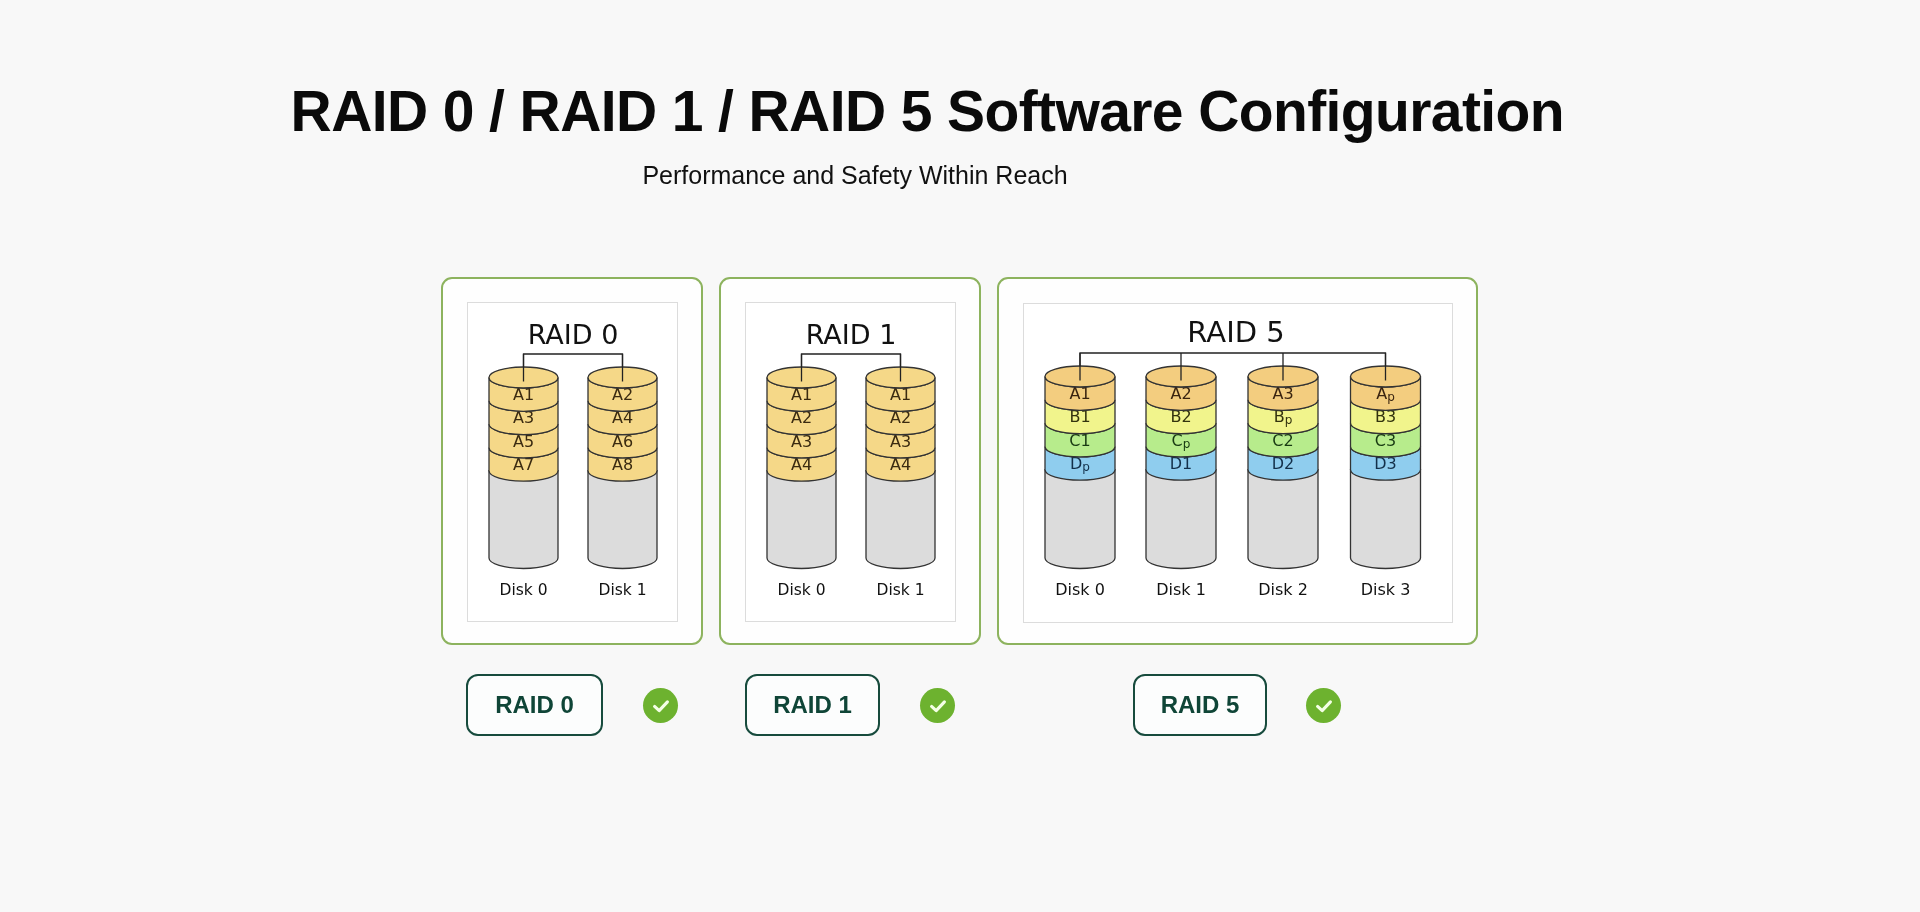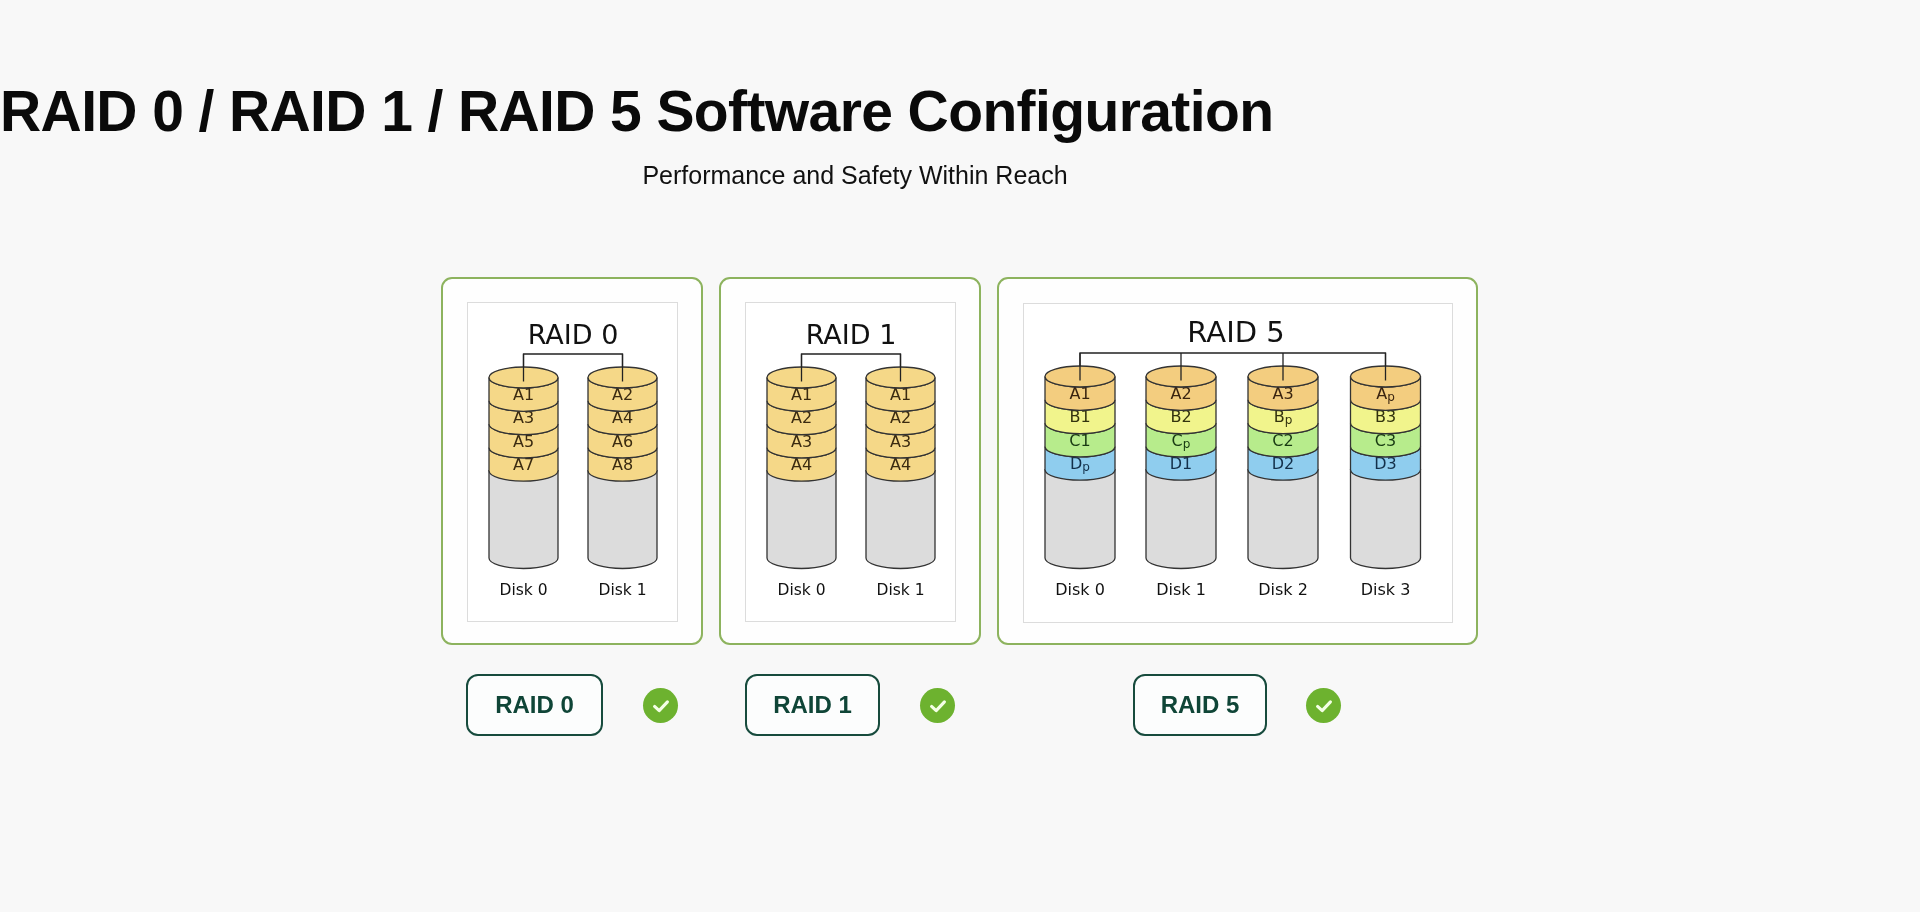--- a/index.html
+++ b/index.html
@@ -1,17 +1,17 @@
 <!DOCTYPE html>
 <html><head>
 <meta charset="utf-8">
 <style>
   html, body { margin:0; padding:0; }
   body { width:1920px; height:912px; background:#f8f8f8; position:relative; overflow:hidden; font-family:"Liberation Sans", sans-serif; }
-  .title { position:absolute; left:0; width:1564px; top:76px; text-align:left; font-family:"Liberation Sans", sans-serif; font-weight:bold; font-size:57px; color:#0a0a0a; letter-spacing:-0.6px; line-height:70px; margin:0; }
+  .title { position:absolute; left:0; width:1564px; top:76px; text-align:right; font-family:"Liberation Sans", sans-serif; font-weight:bold; font-size:57px; color:#0a0a0a; letter-spacing:-0.6px; line-height:70px; margin:0; }
   .subtitle { position:absolute; left:0; width:1710px; top:158px; text-align:center; font-family:"Liberation Sans", sans-serif; font-size:25px; color:#111; line-height:34px; margin:0; }
   .card { position:absolute; top:277px; height:368px; border:2px solid #8db35e; border-radius:11px; background:#fefefe; box-sizing:border-box; }
   .panel { position:absolute; border:1.5px solid #dcdcdc; background:#fff; box-sizing:border-box; }
   svg.diagram { position:absolute; left:0; top:0; width:1920px; height:912px; pointer-events:none; }
   .raid-btn { position:absolute; top:674px; height:62px; border:2px solid #174b3d; border-radius:12px; background:#fcfdfd; box-sizing:border-box; color:#0f4537; font-family:"Liberation Sans", sans-serif; font-weight:bold; font-size:24px; display:flex; align-items:center; justify-content:center; cursor:pointer; padding:0; }
   .check { position:absolute; top:688px; width:35px; height:35px; border-radius:50%; background:#6db22f; display:flex; align-items:center; justify-content:center; }
   .check svg { width:22px; height:22px; }
 </style>
 </head>
 <body>

